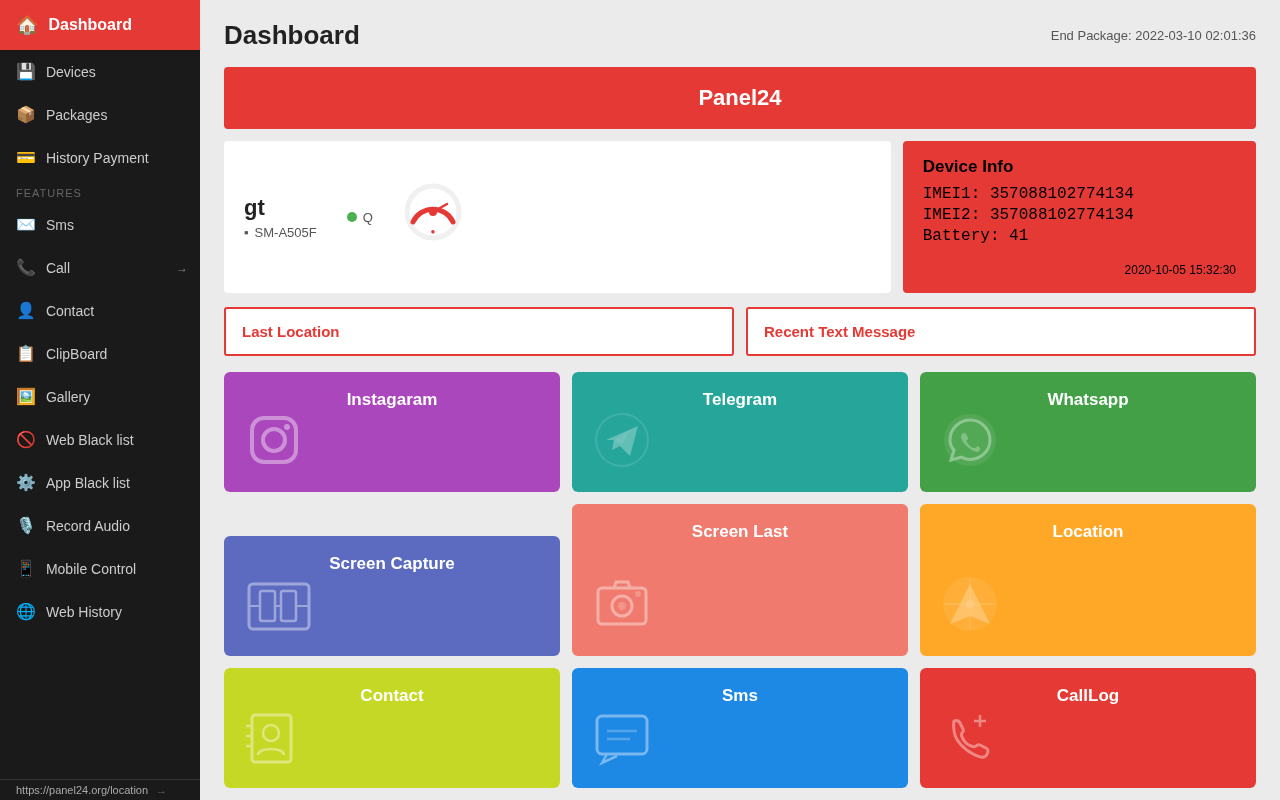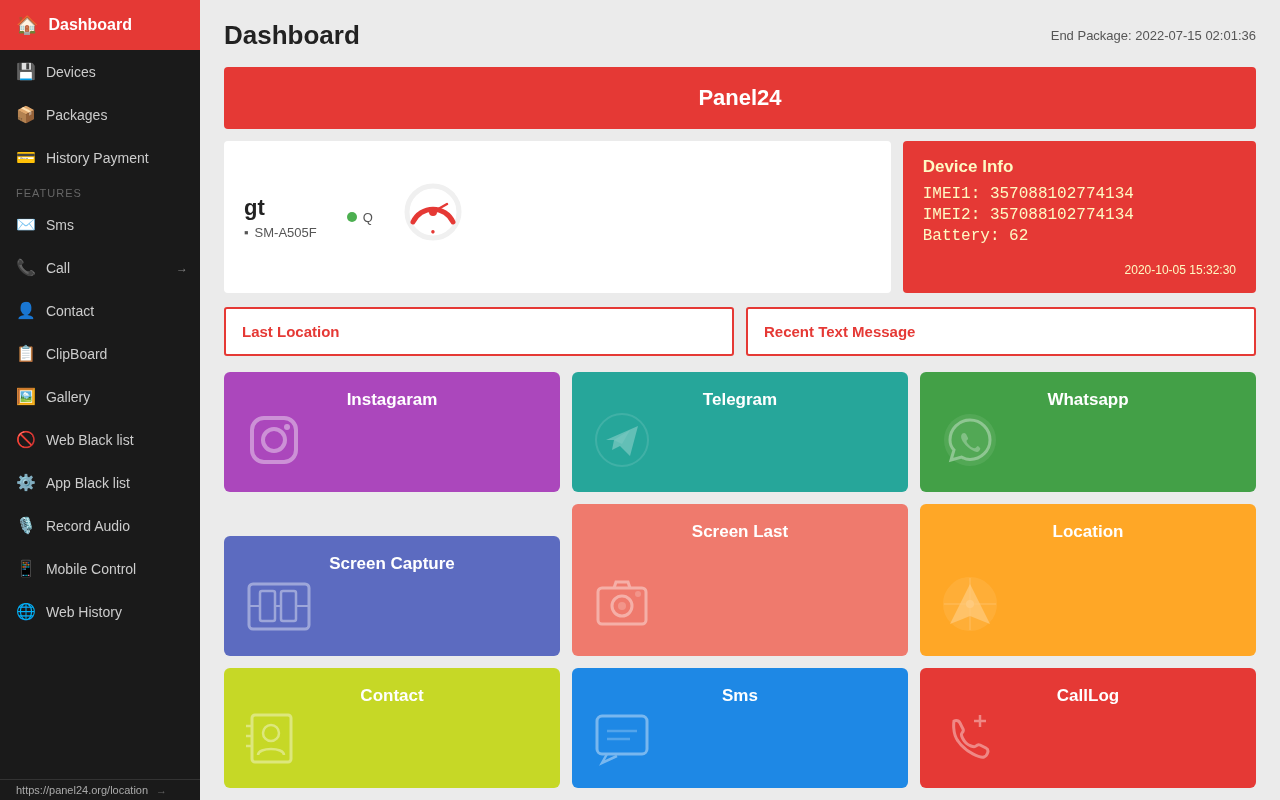--- a/index.html
+++ b/index.html
@@ -126,21 +126,21 @@
       gap: 6px;
     }
     .device-status { display: flex; align-items: center; gap: 6px; font-size: 13px; color: #555; }
     .device-status .green-dot { width: 10px; height: 10px; background: #4caf50; border-radius: 50%; display: inline-block; }
     .speedometer {
       font-size: 42px;
       color: #e53935;
     }
     .device-info-card {
       background: #e53935;
-      color: #fef9c3;
+      color: #000000;
       border-radius: 4px;
       padding: 16px 20px;
       flex: 1;
     }
     .device-info-card .info-title {
       font-size: 17px;
       font-weight: bold;
       margin-bottom: 8px;
     }
     .device-info-card .info-row {
@@ -288,21 +288,21 @@
   <div class="sidebar-bottom">
     <span class="url-bar">https://panel24.org/location</span>
     <span>→</span>
   </div>
 </nav>
 
 <main class="main">
 
   <div class="main-header">
     <h1 class="main-title">Dashboard</h1>
-    <span class="end-package">End Package: 2022-07-15 02:01:36</span>
+    <span class="end-package">End Package: 2022-03-10 02:01:36</span>
   </div>
 
   <div class="panel-banner">Panel24</div>
 
   <div class="device-row">
     <div class="device-card">
       <div>
         <div class="device-name">gt</div>
         <div class="device-model">
           <span>▪</span>
@@ -321,21 +321,21 @@
           <line x1="30" y1="30" x2="44" y2="22" stroke="#e53935" stroke-width="2.5" stroke-linecap="round"></line>
           <text x="30" y="52" text-anchor="middle" font-size="8" fill="#e53935">●</text>
         </svg>
       </div>
     </div>
 
     <div class="device-info-card">
       <div class="info-title">Device Info</div>
       <div class="info-row">IMEI1: 357088102774134</div>
       <div class="info-row">IMEI2: 357088102774134</div>
-      <div class="info-row">Battery: 62</div>
+      <div class="info-row">Battery: 41</div>
       <div class="info-date">2020-10-05 15:32:30</div>
     </div>
   </div>
 
   <div class="info-row-boxes">
     <div class="info-box">
       <div class="info-box-title">Last Location</div>
     </div>
     <div class="info-box">
       <div class="info-box-title">Recent Text Message</div>

